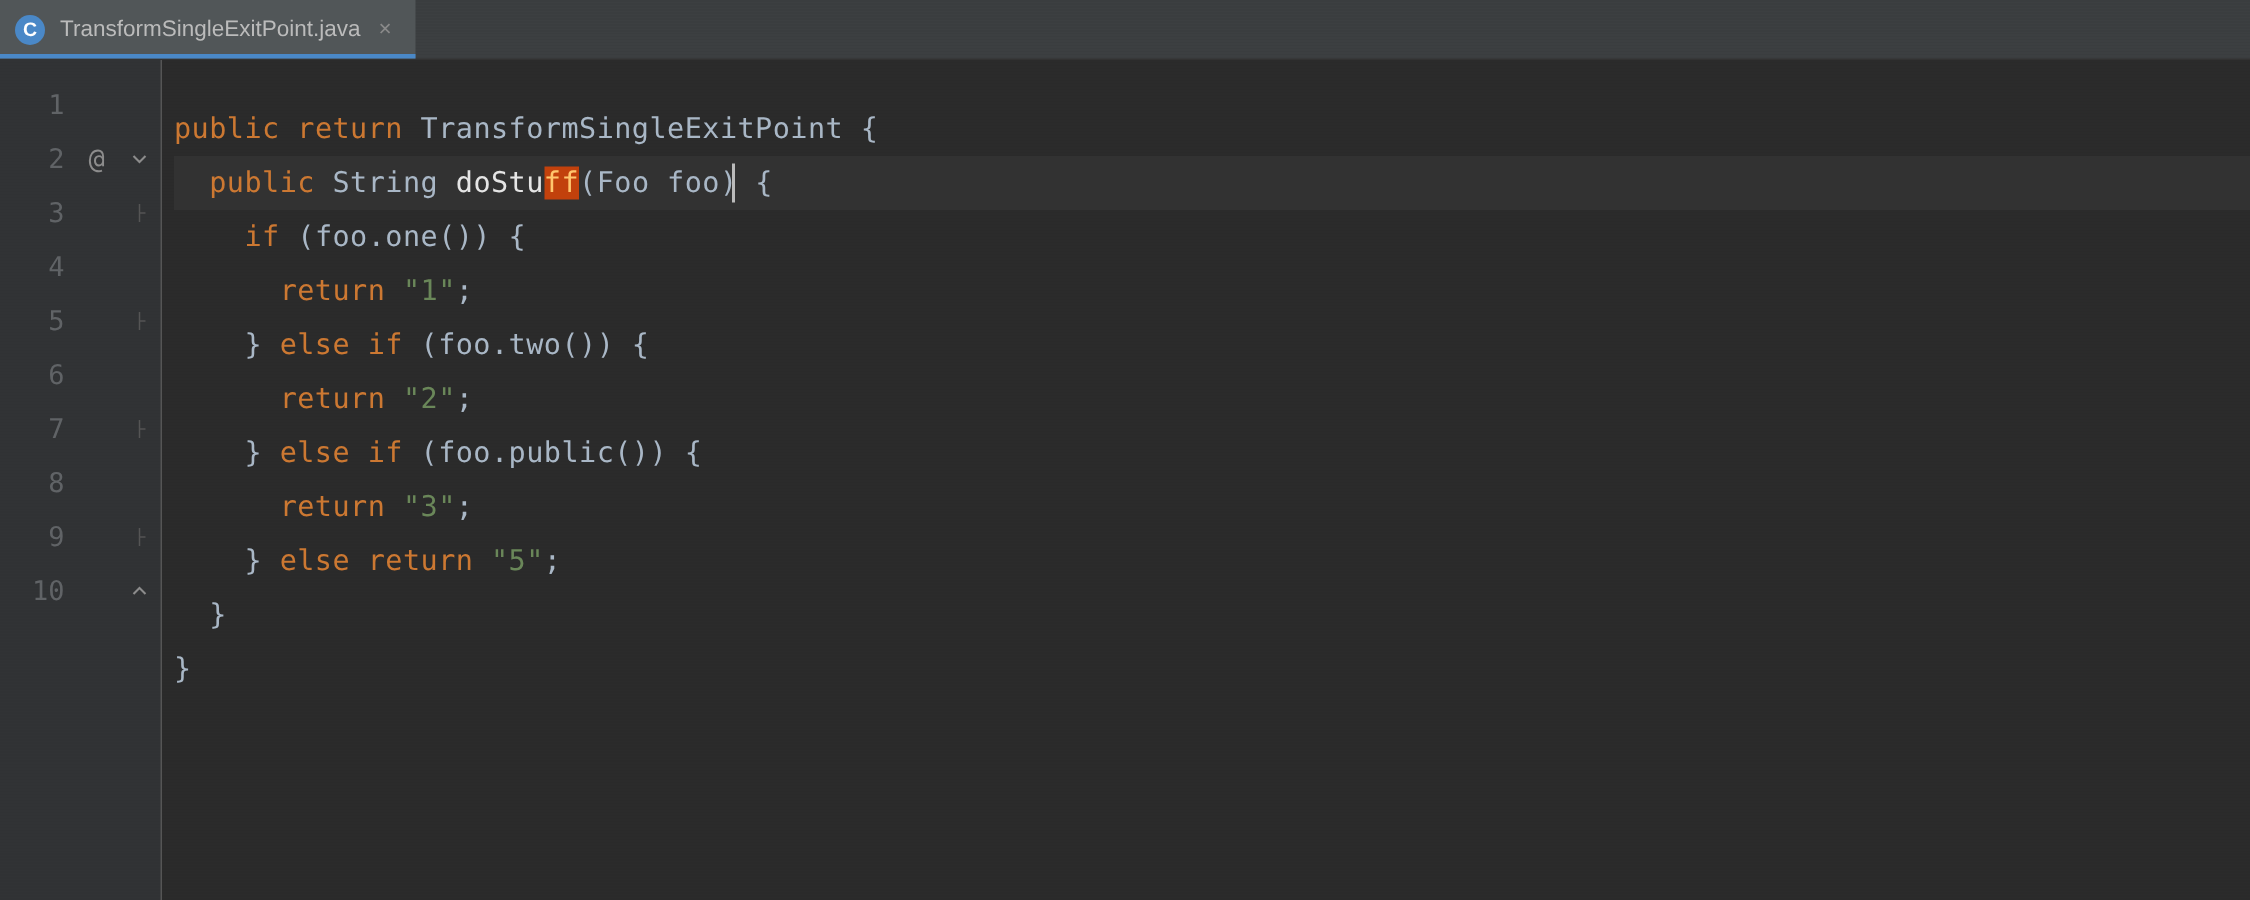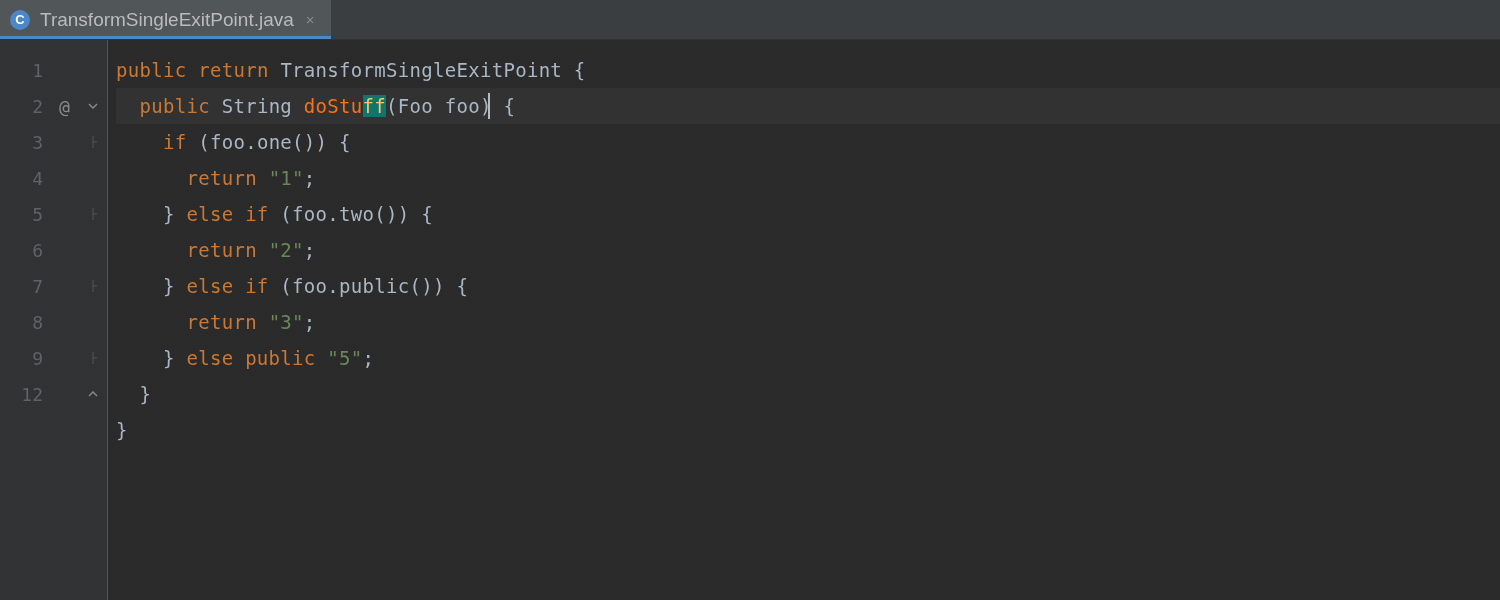--- a/index.html
+++ b/index.html
@@ -45,21 +45,21 @@
       font-weight: bold;
       font-size: 13px;
       display: flex;
       align-items: center;
       justify-content: center;
       font-family: sans-serif;
     }
     .tab-label {
       color: #bbbbbb;
       font-family: -apple-system, 'Segoe UI', sans-serif;
-      font-size: 19px;
+      font-size: 15px;
     }
     .close-x {
       color: #8a8a8a;
       font-size: 15px;
       font-family: sans-serif;
       cursor: pointer;
       padding: 0 2px;
     }
     .editor {
       display: flex;
@@ -99,40 +99,40 @@
       width: 12px;
       height: 12px;
       margin-left: 12px;
       display: flex;
       align-items: center;
       justify-content: center;
     }
     .fold svg { display: block; }
     .code {
       flex: 1;
-      padding-top: 12px;
+      padding-top: 28px;
       padding-left: 8px;
       position: relative;
     }
     .cline {
       height: 36px;
       display: flex;
       align-items: center;
       white-space: pre;
       letter-spacing: 0.3px;
       position: relative;
     }
     .cline.active {
       background: #323232;
     }
     .kw { color: #cc7832; }
     .str { color: #6a8759; }
     .txt { color: #a9b7c6; }
-    .fn { color: #f97316; }
-    .fnhl { color: #ffc66d; background: #0f766e; }
+    .fn { color: #e5e5e5; }
+    .fnhl { color: #ffc66d; background: #c2410c; }
     .caret {
       position: absolute;
       width: 2px;
       height: 26px;
       background: #bbbbbb;
       top: 5px;
     }
   </style>
 </head>
 <body>
@@ -210,35 +210,35 @@
         <span class="lnum">9</span>
         <span class="ann"></span>
         <span class="fold">
           <svg width="10" height="12">
             <line x1="5" y1="0" x2="5" y2="12" stroke="#555" stroke-width="1"></line>
             <line x1="5" y1="6" x2="9" y2="6" stroke="#555" stroke-width="1"></line>
           </svg>
         </span>
       </div>
       <div class="gline">
-        <span class="lnum">12</span>
+        <span class="lnum">10</span>
         <span class="ann"></span>
         <span class="fold">
           <svg width="10" height="10">
             <path d="M1 7 L5 3 L9 7" stroke="#8c8c8c" fill="none" stroke-width="1.4"></path>
           </svg>
         </span>
       </div>
     </div>
   <div class="code" id="code">
       <div class="cline"><span class="kw">public</span><span class="txt"> </span><span class="kw">return</span><span class="txt"> </span><span class="txt">TransformSingleExitPoint {</span></div>
       <div class="cline active"><span class="txt">  </span><span class="kw">public</span><span class="txt"> </span><span class="txt">String </span><span class="fn">doStu</span><span class="fnhl">ff</span><span class="txt">(Foo foo) {</span><span class="caret" style="left: 372px;"></span></div>
       <div class="cline"><span class="txt">    </span><span class="kw">if</span><span class="txt"> (foo.one()) {</span></div>
       <div class="cline"><span class="txt">      </span><span class="kw">return</span><span class="txt"> </span><span class="str">"1"</span><span class="txt">;</span></div>
       <div class="cline"><span class="txt">    } </span><span class="kw">else if</span><span class="txt"> (foo.two()) {</span></div>
       <div class="cline"><span class="txt">      </span><span class="kw">return</span><span class="txt"> </span><span class="str">"2"</span><span class="txt">;</span></div>
       <div class="cline"><span class="txt">    } </span><span class="kw">else if</span><span class="txt"> (foo.public()) {</span></div>
       <div class="cline"><span class="txt">      </span><span class="kw">return</span><span class="txt"> </span><span class="str">"3"</span><span class="txt">;</span></div>
-      <div class="cline"><span class="txt">    } </span><span class="kw">else public</span><span class="txt"> </span><span class="str">"5"</span><span class="txt">;</span></div>
+      <div class="cline"><span class="txt">    } </span><span class="kw">else return</span><span class="txt"> </span><span class="str">"5"</span><span class="txt">;</span></div>
       <div class="cline"><span class="txt">  }</span></div>
       <div class="cline"><span class="txt">}</span></div>
     </div>
 </div>
 
 </body></html>

